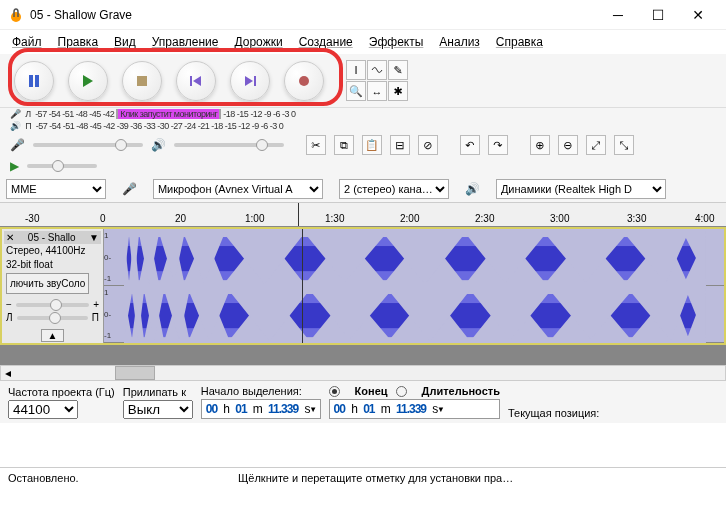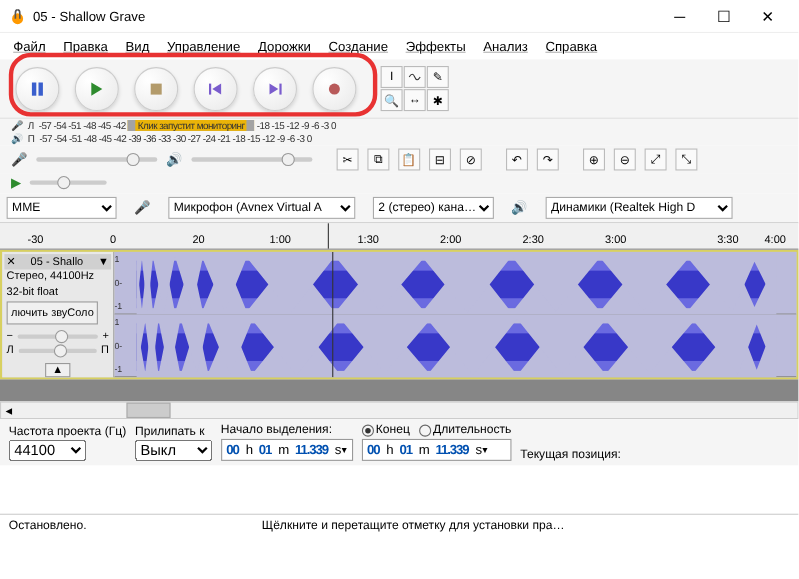--- a/index.html
+++ b/index.html
@@ -36,21 +36,21 @@
 .scrollbar-h { height: 16px; background: #f0f0f0; border: 1px solid #ccc; display: flex; align-items: center; }
 .scrollbar-h .thumb { height: 14px; background: #ccc; margin-left: 100px; width: 40px; border: 1px solid #aaa; }
 .status-row { display: flex; padding: 4px 8px; gap: 8px; font-size: 11px; align-items: flex-end; background: #f5f5f5; }
 .status-row .group { display: flex; flex-direction: column; gap: 2px; }
 .time-box { border: 1px solid #999; padding: 2px 4px; font-family: monospace; letter-spacing: -1px; display: inline-block; background: #fff; font-size: 12px; }
 .time-box .num { color: #0050b0; font-weight: bold; }
 .status-bottom { display: flex; padding: 4px 8px; font-size: 11px; border-top: 1px solid #ccc; margin-top: 44px; }
 .tool-col { display: flex; flex-direction: column; gap: 1px; }
 .tool-col-row { display: flex; gap: 1px; }
 .sep { width: 6px; }
-.radio-label { display: flex; align-items: center; gap: 2px; font-size: 11px; }
+.radio-label { display: flex; align-items: center; gap: 15px; font-size: 11px; font-weight: bold; }
 .radio-dot { width: 11px; height: 11px; border-radius: 50%; border: 1px solid #666; display: inline-flex; align-items: center; justify-content: center; }
 .radio-dot.on::after { content: ""; width: 5px; height: 5px; background: #333; border-radius: 50%; }
 </style>
 </head>
 <body>
 
 <div class="titlebar">
   <span class="app-icon">
     <svg viewBox="0 0 16 16">
         <circle cx="8" cy="10" r="5" fill="#ff9900"></circle>
@@ -127,21 +127,21 @@
       <div class="tool-icon">🔍</div>
       <div class="tool-icon">↔</div>
       <div class="tool-icon">✱</div>
     </div>
   </div>
 </div>
 
 <div class="meter-row">
   <span style="margin-right:4px">🎤</span>
   <span style="margin-right:4px">Л</span>
-  <span class="ticks"><span>-57 -54 -51 -48 -45 -42</span> <span style="border:7px solid #a3a3a3;padding:0 2px;background:#eab308">Клик запустит мониторинг</span> <span>-18 -15 -12 -9 -6 -3 0</span></span>
+  <span class="ticks"><span>-57 -54 -51 -48 -45 -42</span> <span style="border:2px solid #a3a3a3;padding:0 2px;background:#d946ef">Клик запустит мониторинг</span> <span>-18 -15 -12 -9 -6 -3 0</span></span>
 </div>
 <div class="meter-row">
   <span style="margin-right:4px">🔊</span>
   <span style="margin-right:4px">П</span>
   <span class="ticks">-57 -54 -51 -48 -45 -42 -39 -36 -33 -30 -27 -24 -21 -18 -15 -12 -9 -6 -3 0</span>
 </div>
 
 <div class="slider-row">
   <span>🎤</span>
   <div class="slider">
@@ -185,21 +185,21 @@
 
 <div class="ruler">
   <span class="tick" style="left:25px">-30</span>
   <span class="tick" style="left:100px">0</span>
   <span class="tick" style="left:175px">20</span>
   <span class="tick" style="left:245px">1:00</span>
   <span class="tick" style="left:325px">1:30</span>
   <span class="tick" style="left:400px">2:00</span>
   <span class="tick" style="left:475px">2:30</span>
   <span class="tick" style="left:550px">3:00</span>
-  <span class="tick" style="left:652px">3:30</span>
+  <span class="tick" style="left:627px">3:30</span>
   <span class="tick" style="left:695px">4:00</span>
   <div style="position:absolute;left:298px;top:0;bottom:0;width:1px;background:#333"></div>
 </div>
 
 <div class="track-area">
   <div class="track-panel">
     <div class="hdr">
       <span>✕</span>
       <span>05 - Shallo</span>
       <span>▼</span>

